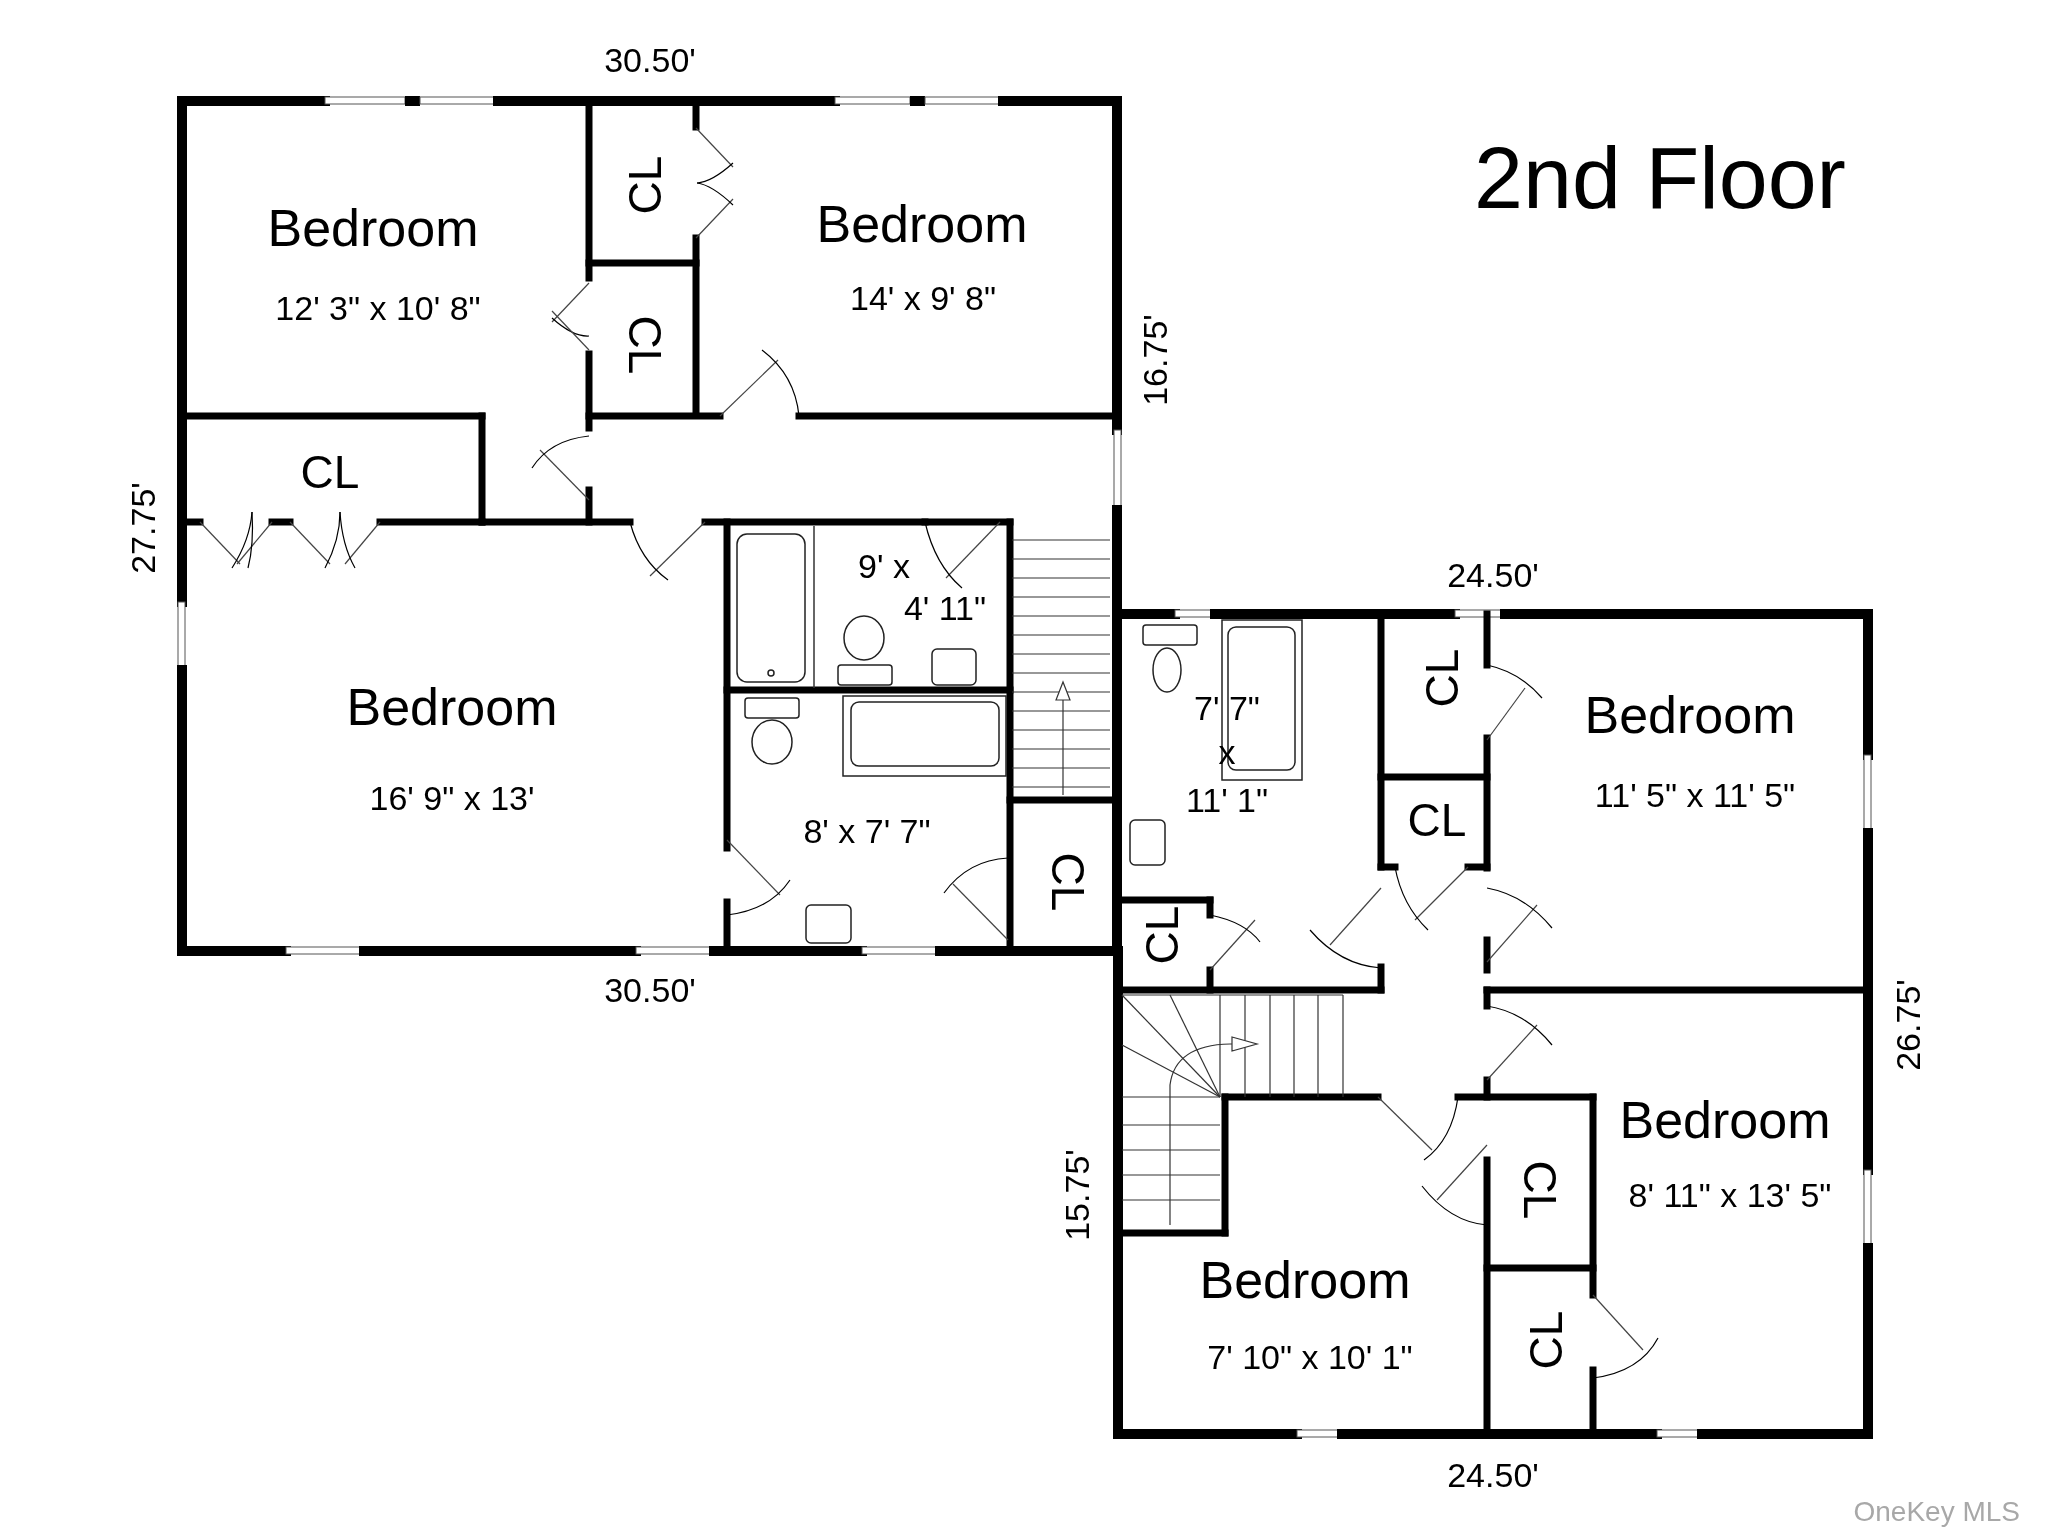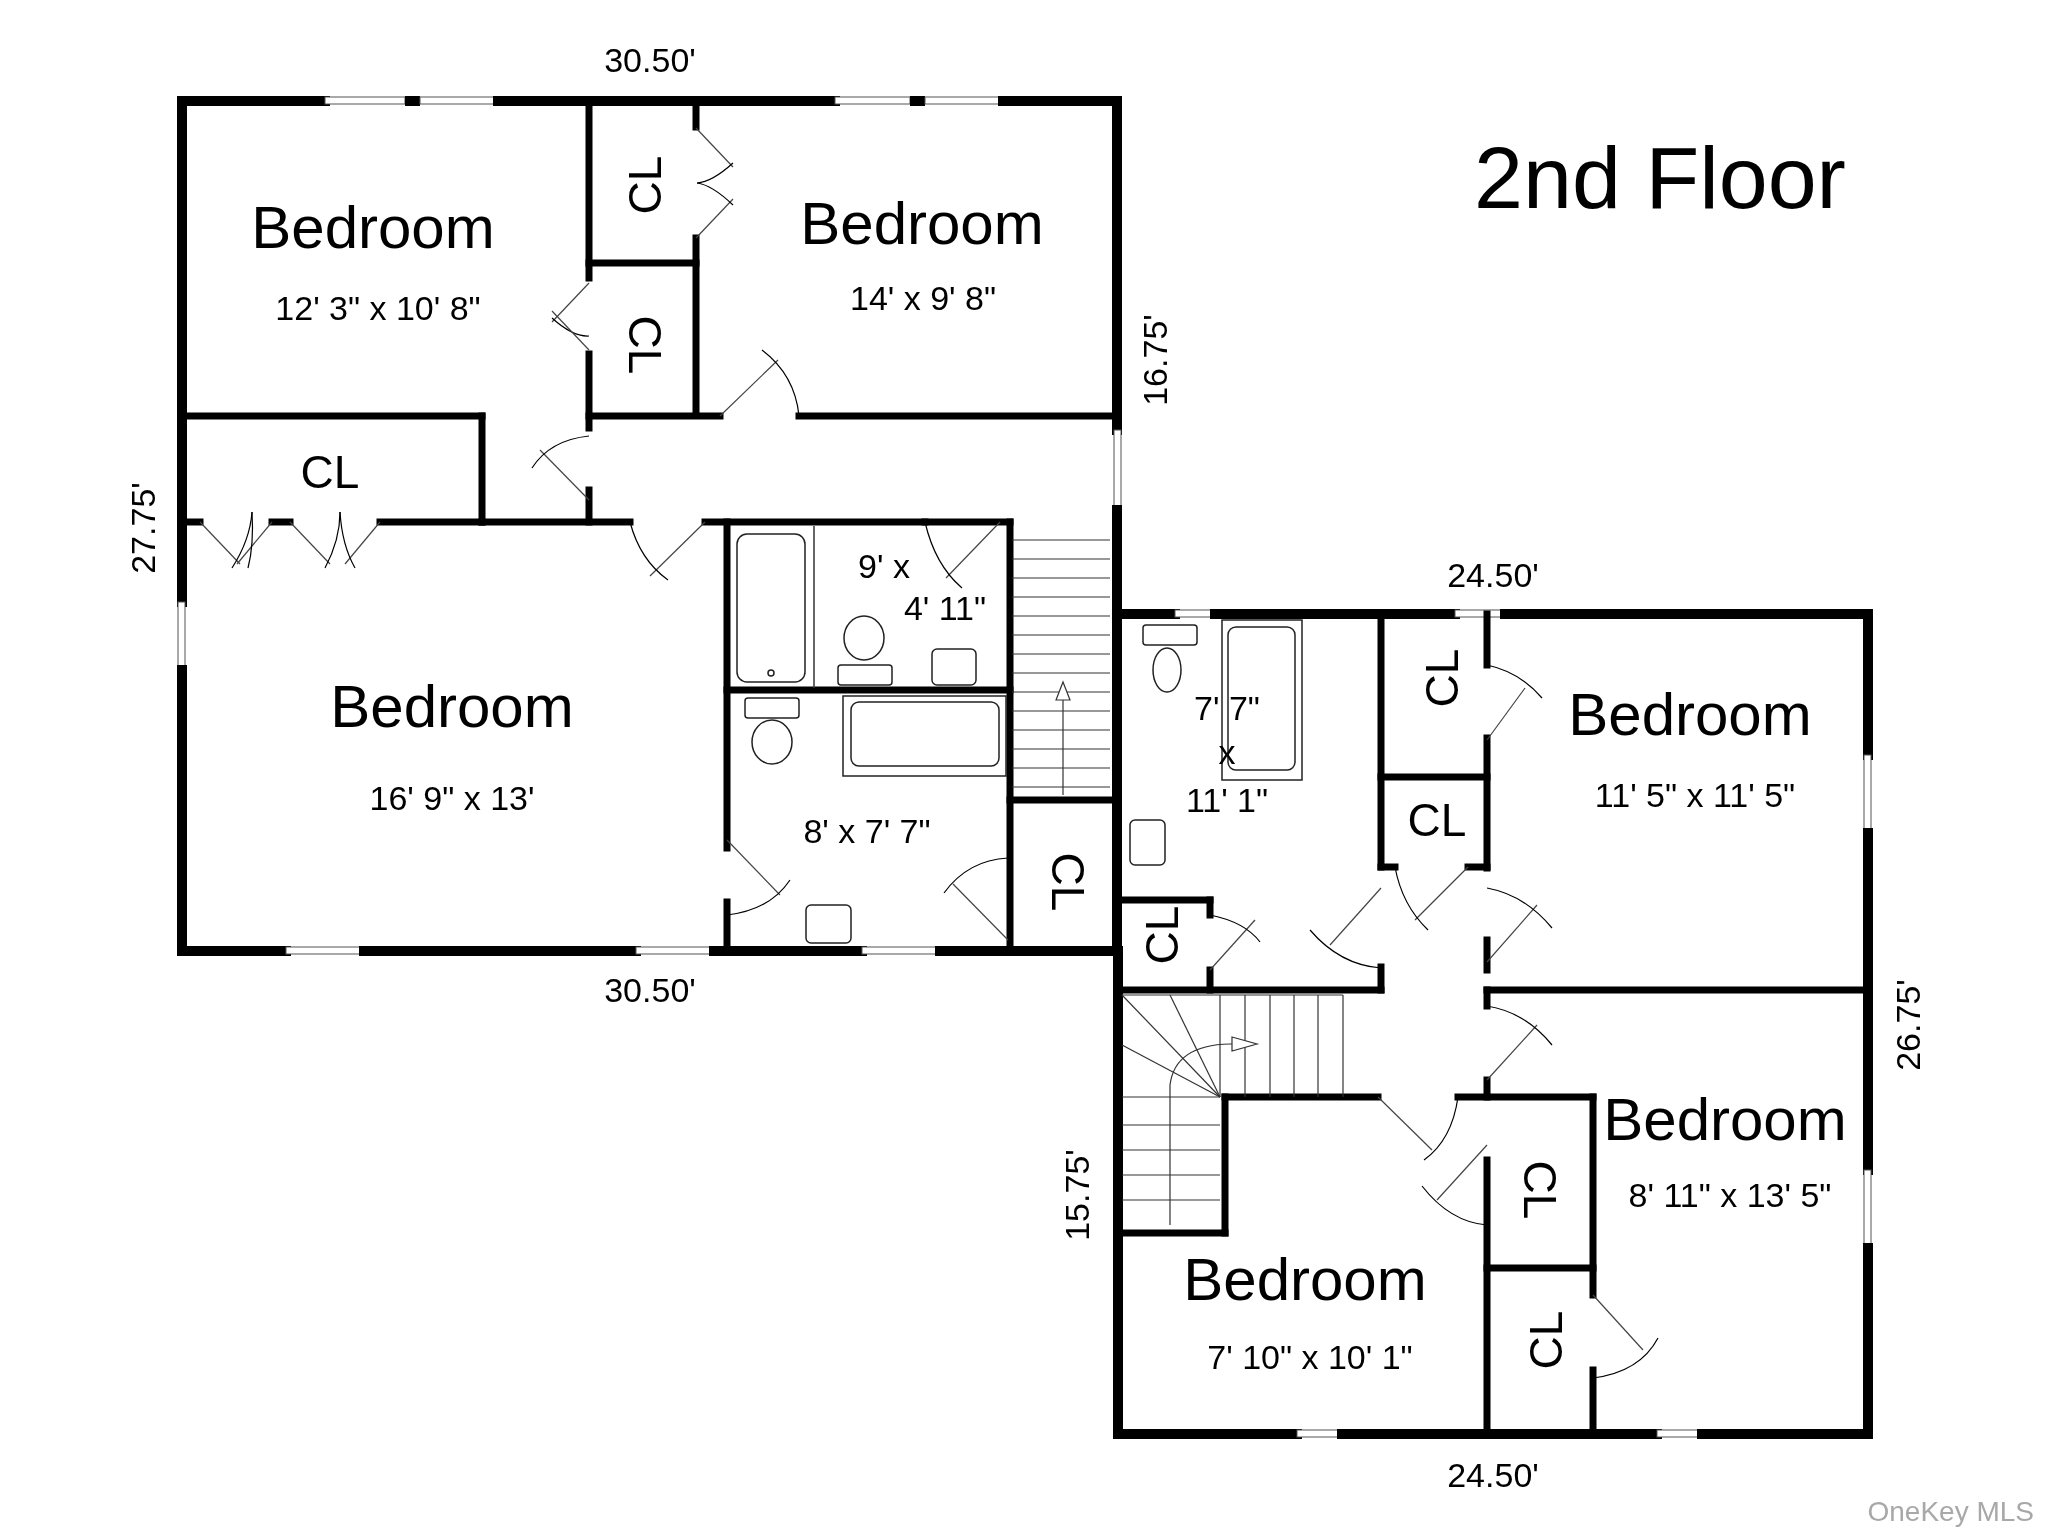--- a/index.html
+++ b/index.html
@@ -6,28 +6,28 @@
   body { width: 2048px; height: 1536px; position: relative; overflow: hidden; font-family: "Liberation Sans", sans-serif; }
   #plan { position: absolute; left: 0; top: 0; width: 2048px; height: 1536px; }
   .wall { stroke: #000; stroke-width: 10; stroke-linecap: square; fill: none; }
   .iwall { stroke: #000; stroke-width: 7; stroke-linecap: square; fill: none; }
   .win { stroke: #555; stroke-width: 1; fill: #fff; }
   .door { stroke: #444; stroke-width: 1.2; fill: #fff; }
   .arc { stroke: #000; stroke-width: 1.2; fill: none; }
   .fix { stroke: #222; stroke-width: 1.5; fill: #fff; }
   .stair { stroke: #333; stroke-width: 1.2; fill: none; }
   .lbl { position: absolute; color: #000; white-space: nowrap; transform: translate(-50%, -50%); line-height: 1; }
-  .room-name { font-size: 60px; }
+  .room-name { font-size: 52px; }
   .room-dim { font-size: 34px; }
   .cl { font-size: 46px; }
   .dim { font-size: 34px; }
   .title { font-size: 88px; }
   .rot-ccw { transform: translate(-50%, -50%) rotate(-90deg); }
   .rot-cw { transform: translate(-50%, -50%) rotate(90deg); }
-  .watermark { position: absolute; right: 14px; bottom: 8px; font-size: 28px; color: #a8a8a8; }
+  .watermark { position: absolute; right: 28px; bottom: 8px; font-size: 28px; color: #a8a8a8; }
 </style>
 </head>
 <body>
 
 <svg id="plan" viewBox="0 0 2048 1536" xmlns="http://www.w3.org/2000/svg">
 
   <g>
 
     <line class="wall" x1="182" y1="101" x2="325" y2="101"></line>
     <rect class="win" x="325" y="97" width="80" height="7"></rect>

